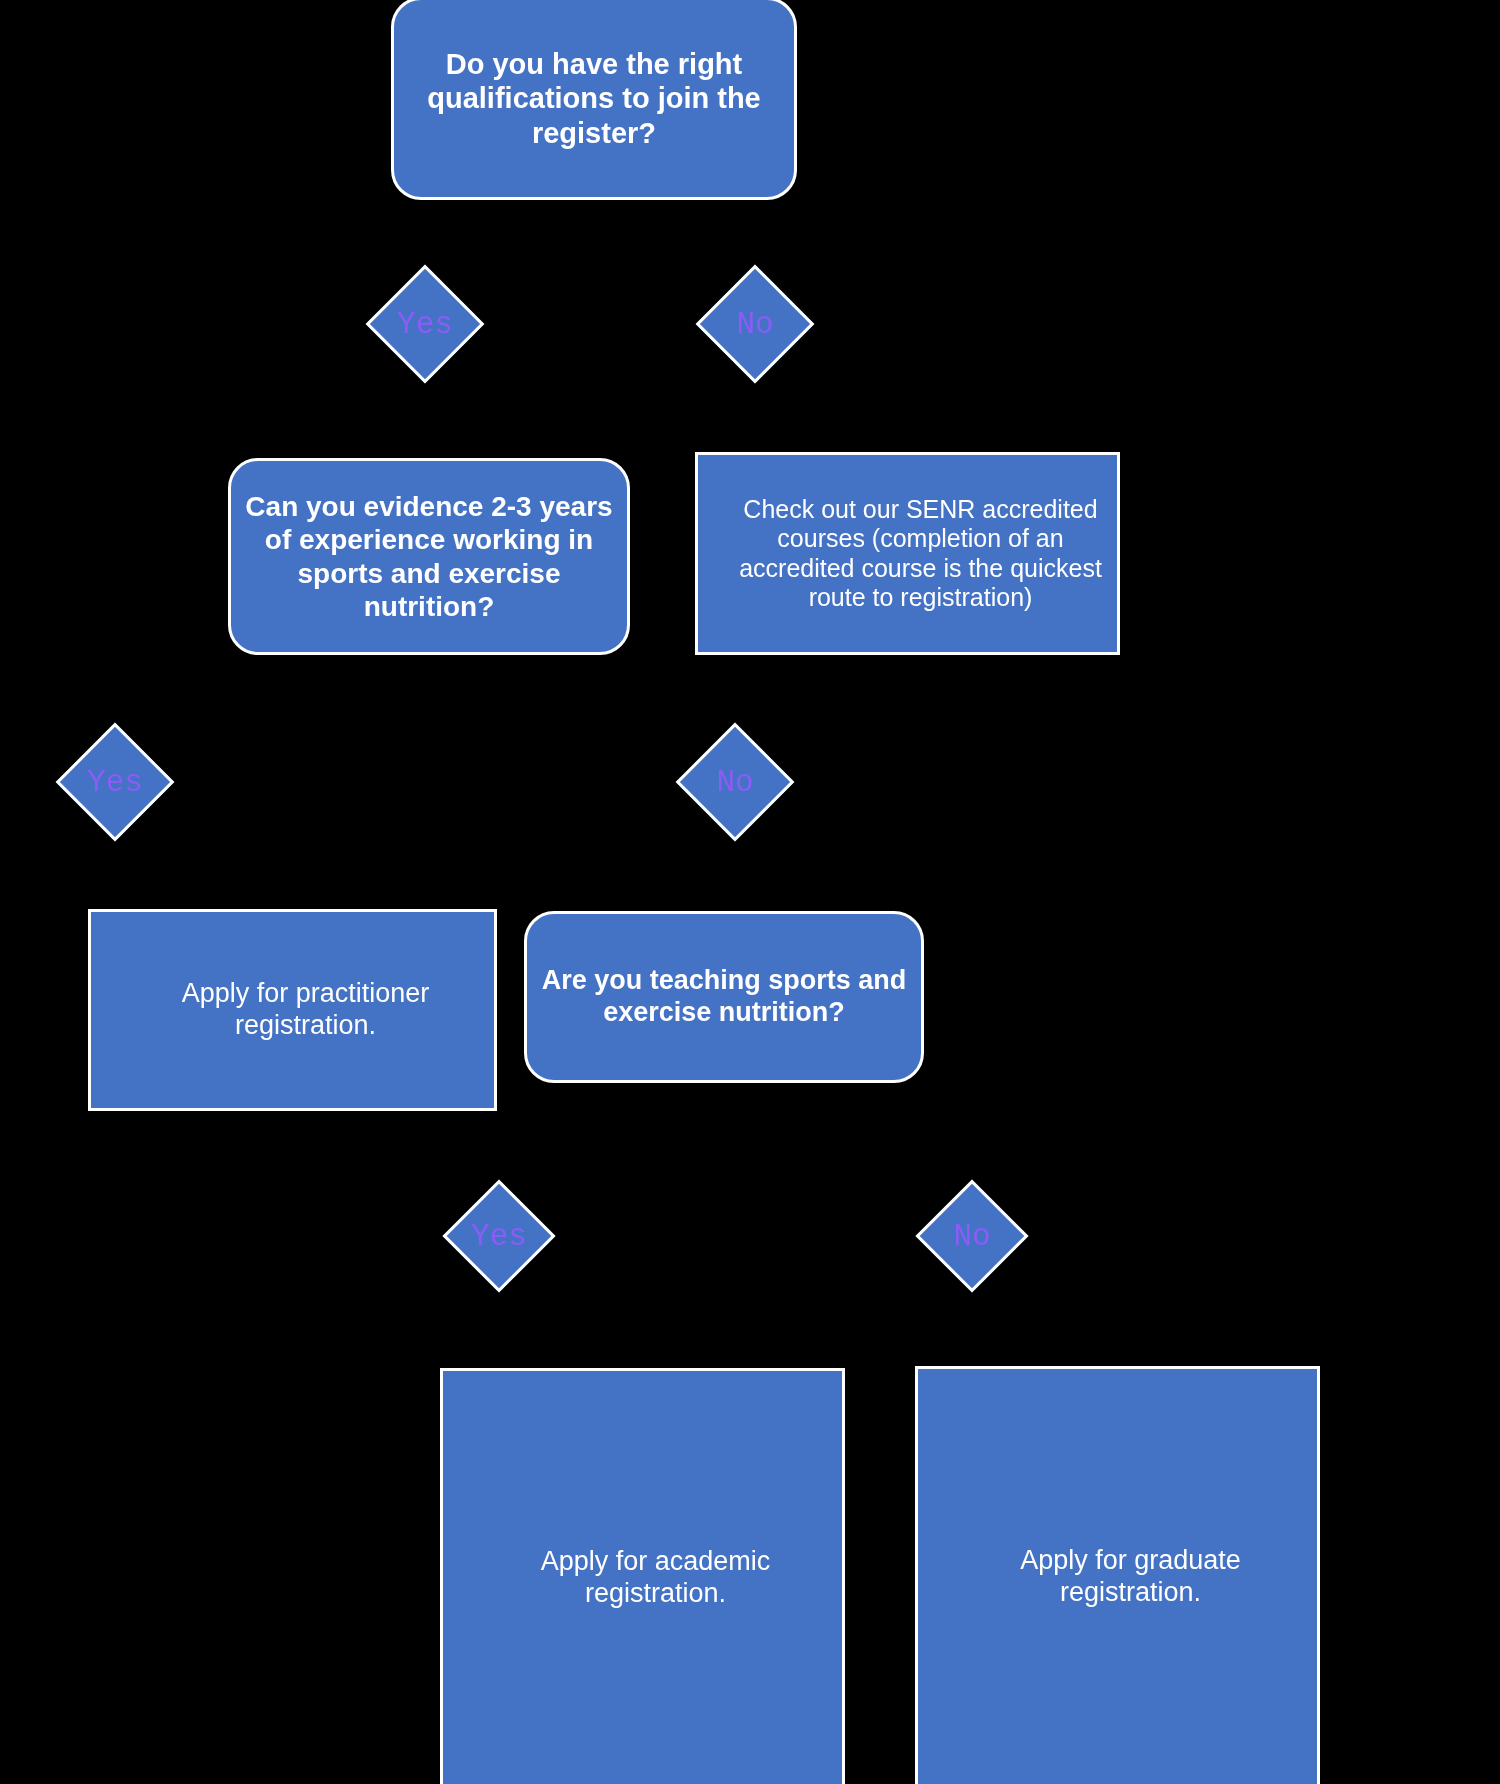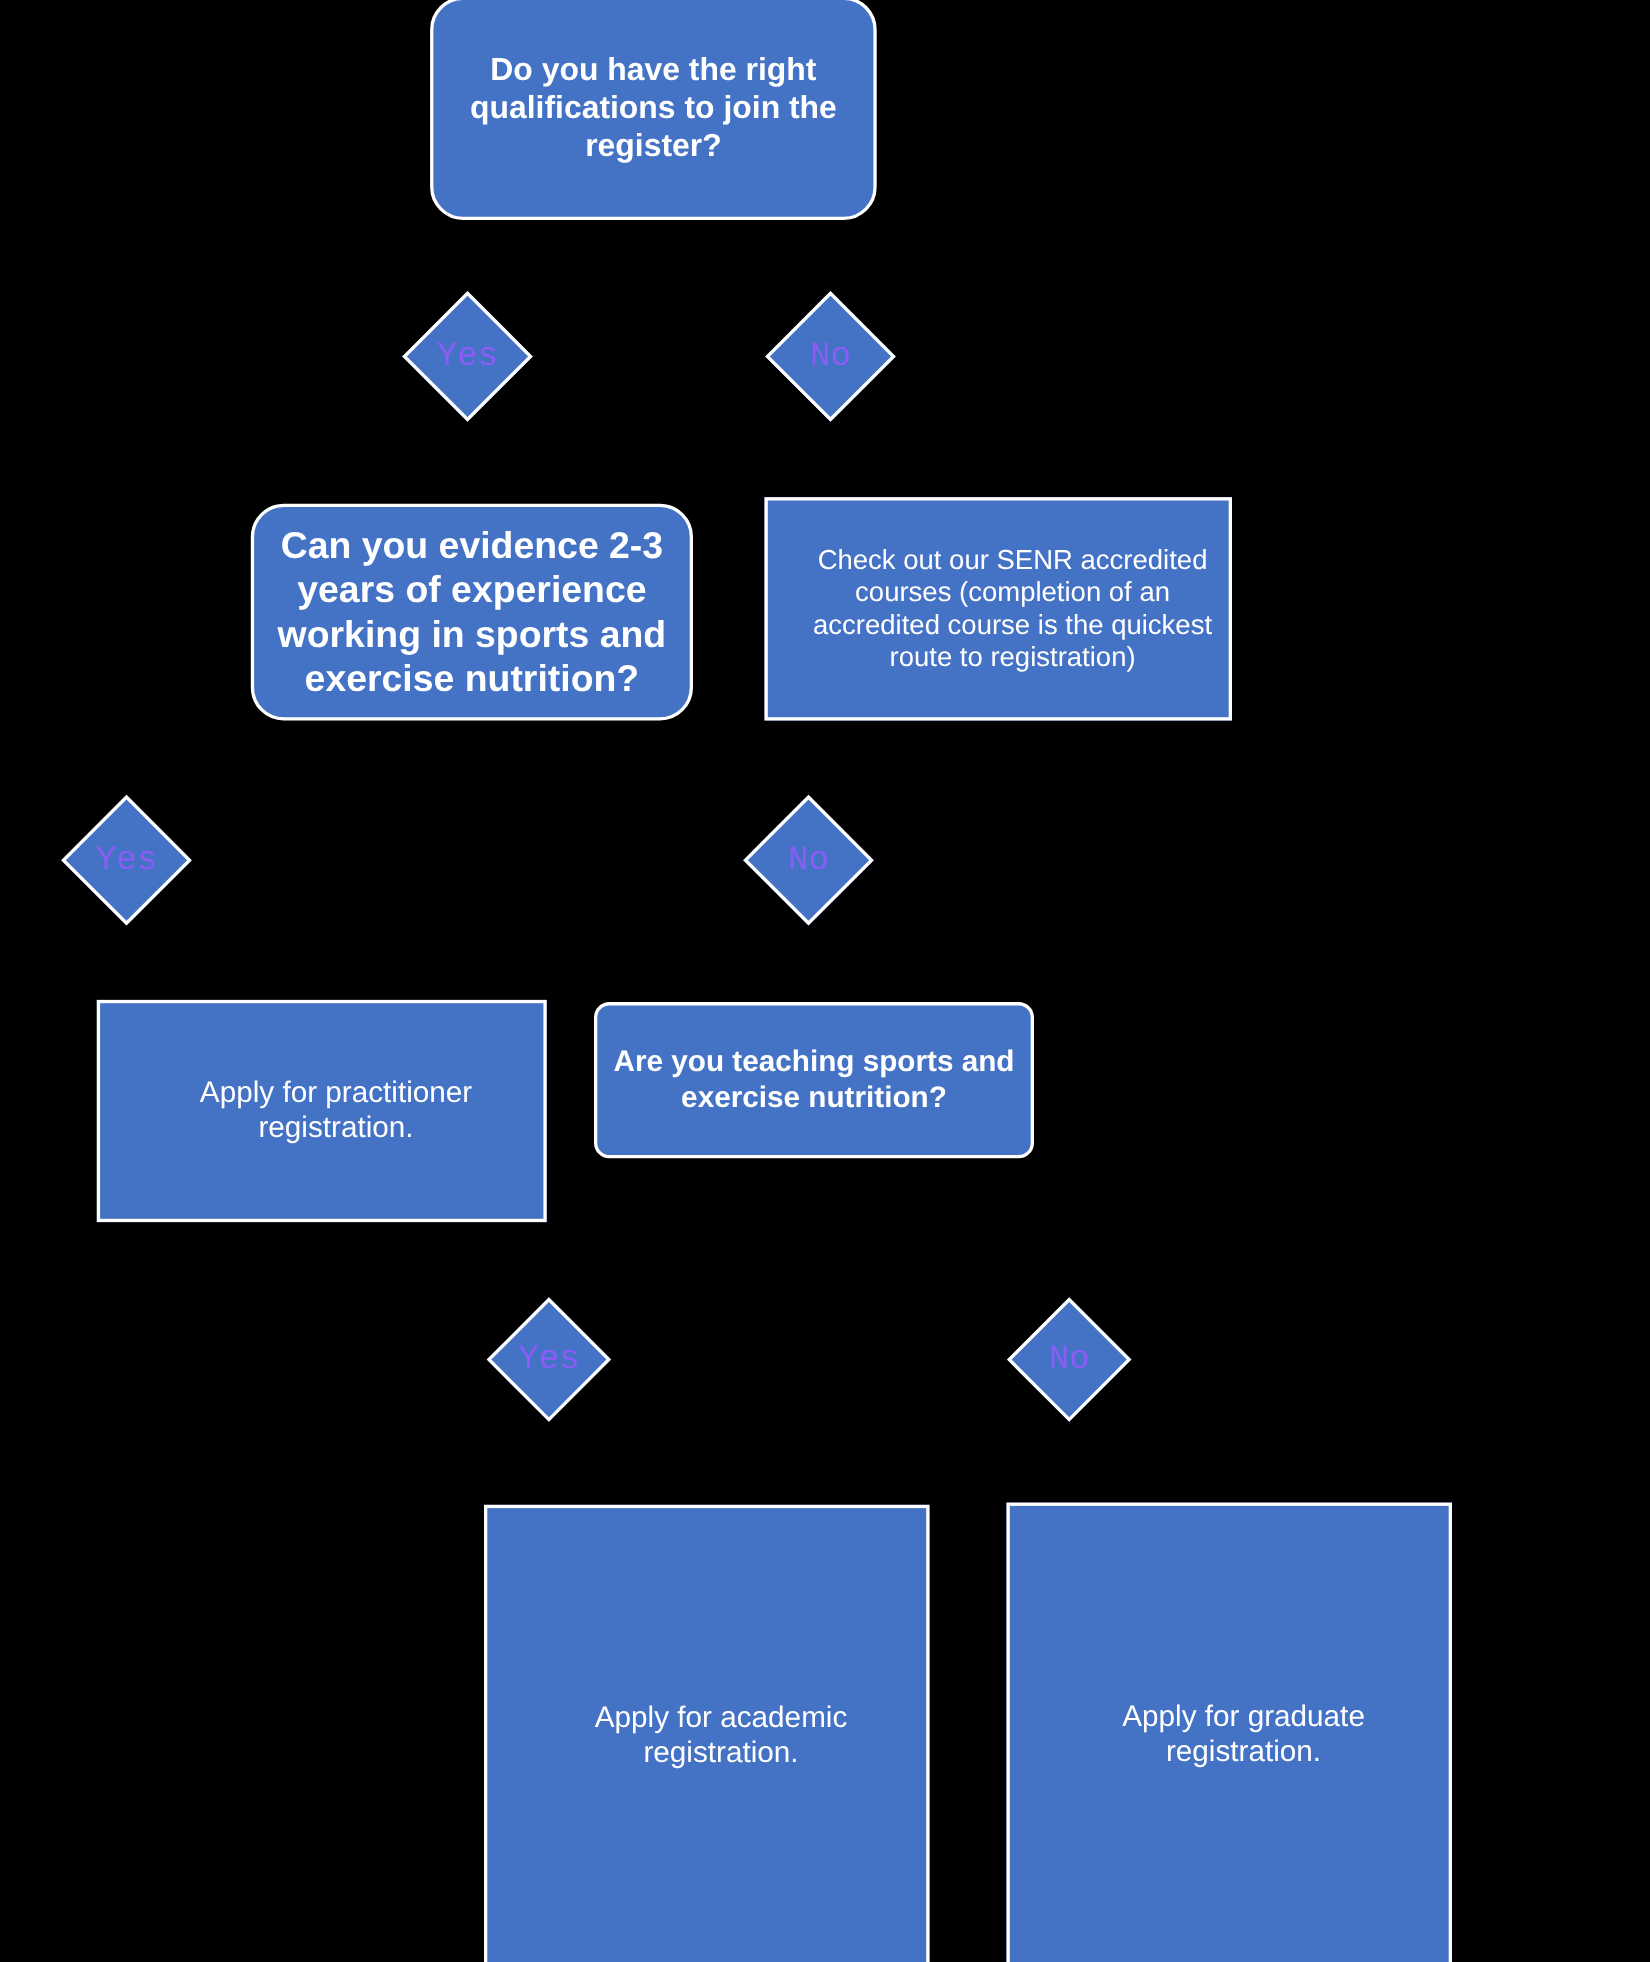--- a/index.html
+++ b/index.html
@@ -75,21 +75,21 @@
   <div class="diamond" style="left:305px; top:273px; width:240px; height:102px;">
     <span class="shape" style="width:84px;height:84px;left:78px;top:9px;"></span>
     <span class="dlabel" style="font-size:31px;">Yes</span>
   </div>
 
   <div class="diamond" style="left:635px; top:273px; width:240px; height:102px;">
     <span class="shape" style="width:84px;height:84px;left:78px;top:9px;"></span>
     <span class="dlabel" style="font-size:31px;">No</span>
   </div>
 
-  <div class="node rounded bold" style="left:228px; top:458px; width:402px; height:197px; font-size:34px;">
+  <div class="node rounded bold" style="left:228px; top:458px; width:402px; height:197px; font-size:28px;">
     <span class="txt">Can you evidence 2-3 years of experience working in sports and exercise nutrition?</span>
   </div>
 
   <div class="node sharp" style="left:695px; top:452px; width:425px; height:203px; font-size:25px;">
     <span class="txt">Check out our SENR accredited courses (completion of an accredited course is the quickest route to registration)</span>
   </div>
 
   <div class="diamond" style="left:-5px; top:723px; width:240px; height:118px;">
     <span class="shape" style="width:84px;height:84px;left:78px;top:17px;"></span>
     <span class="dlabel" style="font-size:31px;">Yes</span>
@@ -97,21 +97,21 @@
 
   <div class="diamond" style="left:615px; top:723px; width:240px; height:118px;">
     <span class="shape" style="width:84px;height:84px;left:78px;top:17px;"></span>
     <span class="dlabel" style="font-size:31px;">No</span>
   </div>
 
   <div class="node sharp" style="left:60px; top:909px; width:409px; height:202px; font-size:27px;margin-left:28px;">
     <span class="txt">Apply for practitioner registration.</span>
   </div>
 
-  <div class="node rounded bold" style="left:540px; top:911px; width:400px; height:142px; font-size:27px;border-radius:14px;">
+  <div class="node rounded bold" style="left:524px; top:911px; width:400px; height:172px; font-size:27px;">
     <span class="txt">Are you teaching sports and exercise nutrition?</span>
   </div>
 
   <div class="diamond" style="left:380px; top:1182px; width:238px; height:108px;">
     <span class="shape" style="width:80px;height:80px;left:79px;top:14px;"></span>
     <span class="dlabel" style="font-size:31px;">Yes</span>
   </div>
 
   <div class="diamond" style="left:853px; top:1182px; width:238px; height:108px;">
     <span class="shape" style="width:80px;height:80px;left:79px;top:14px;"></span>

